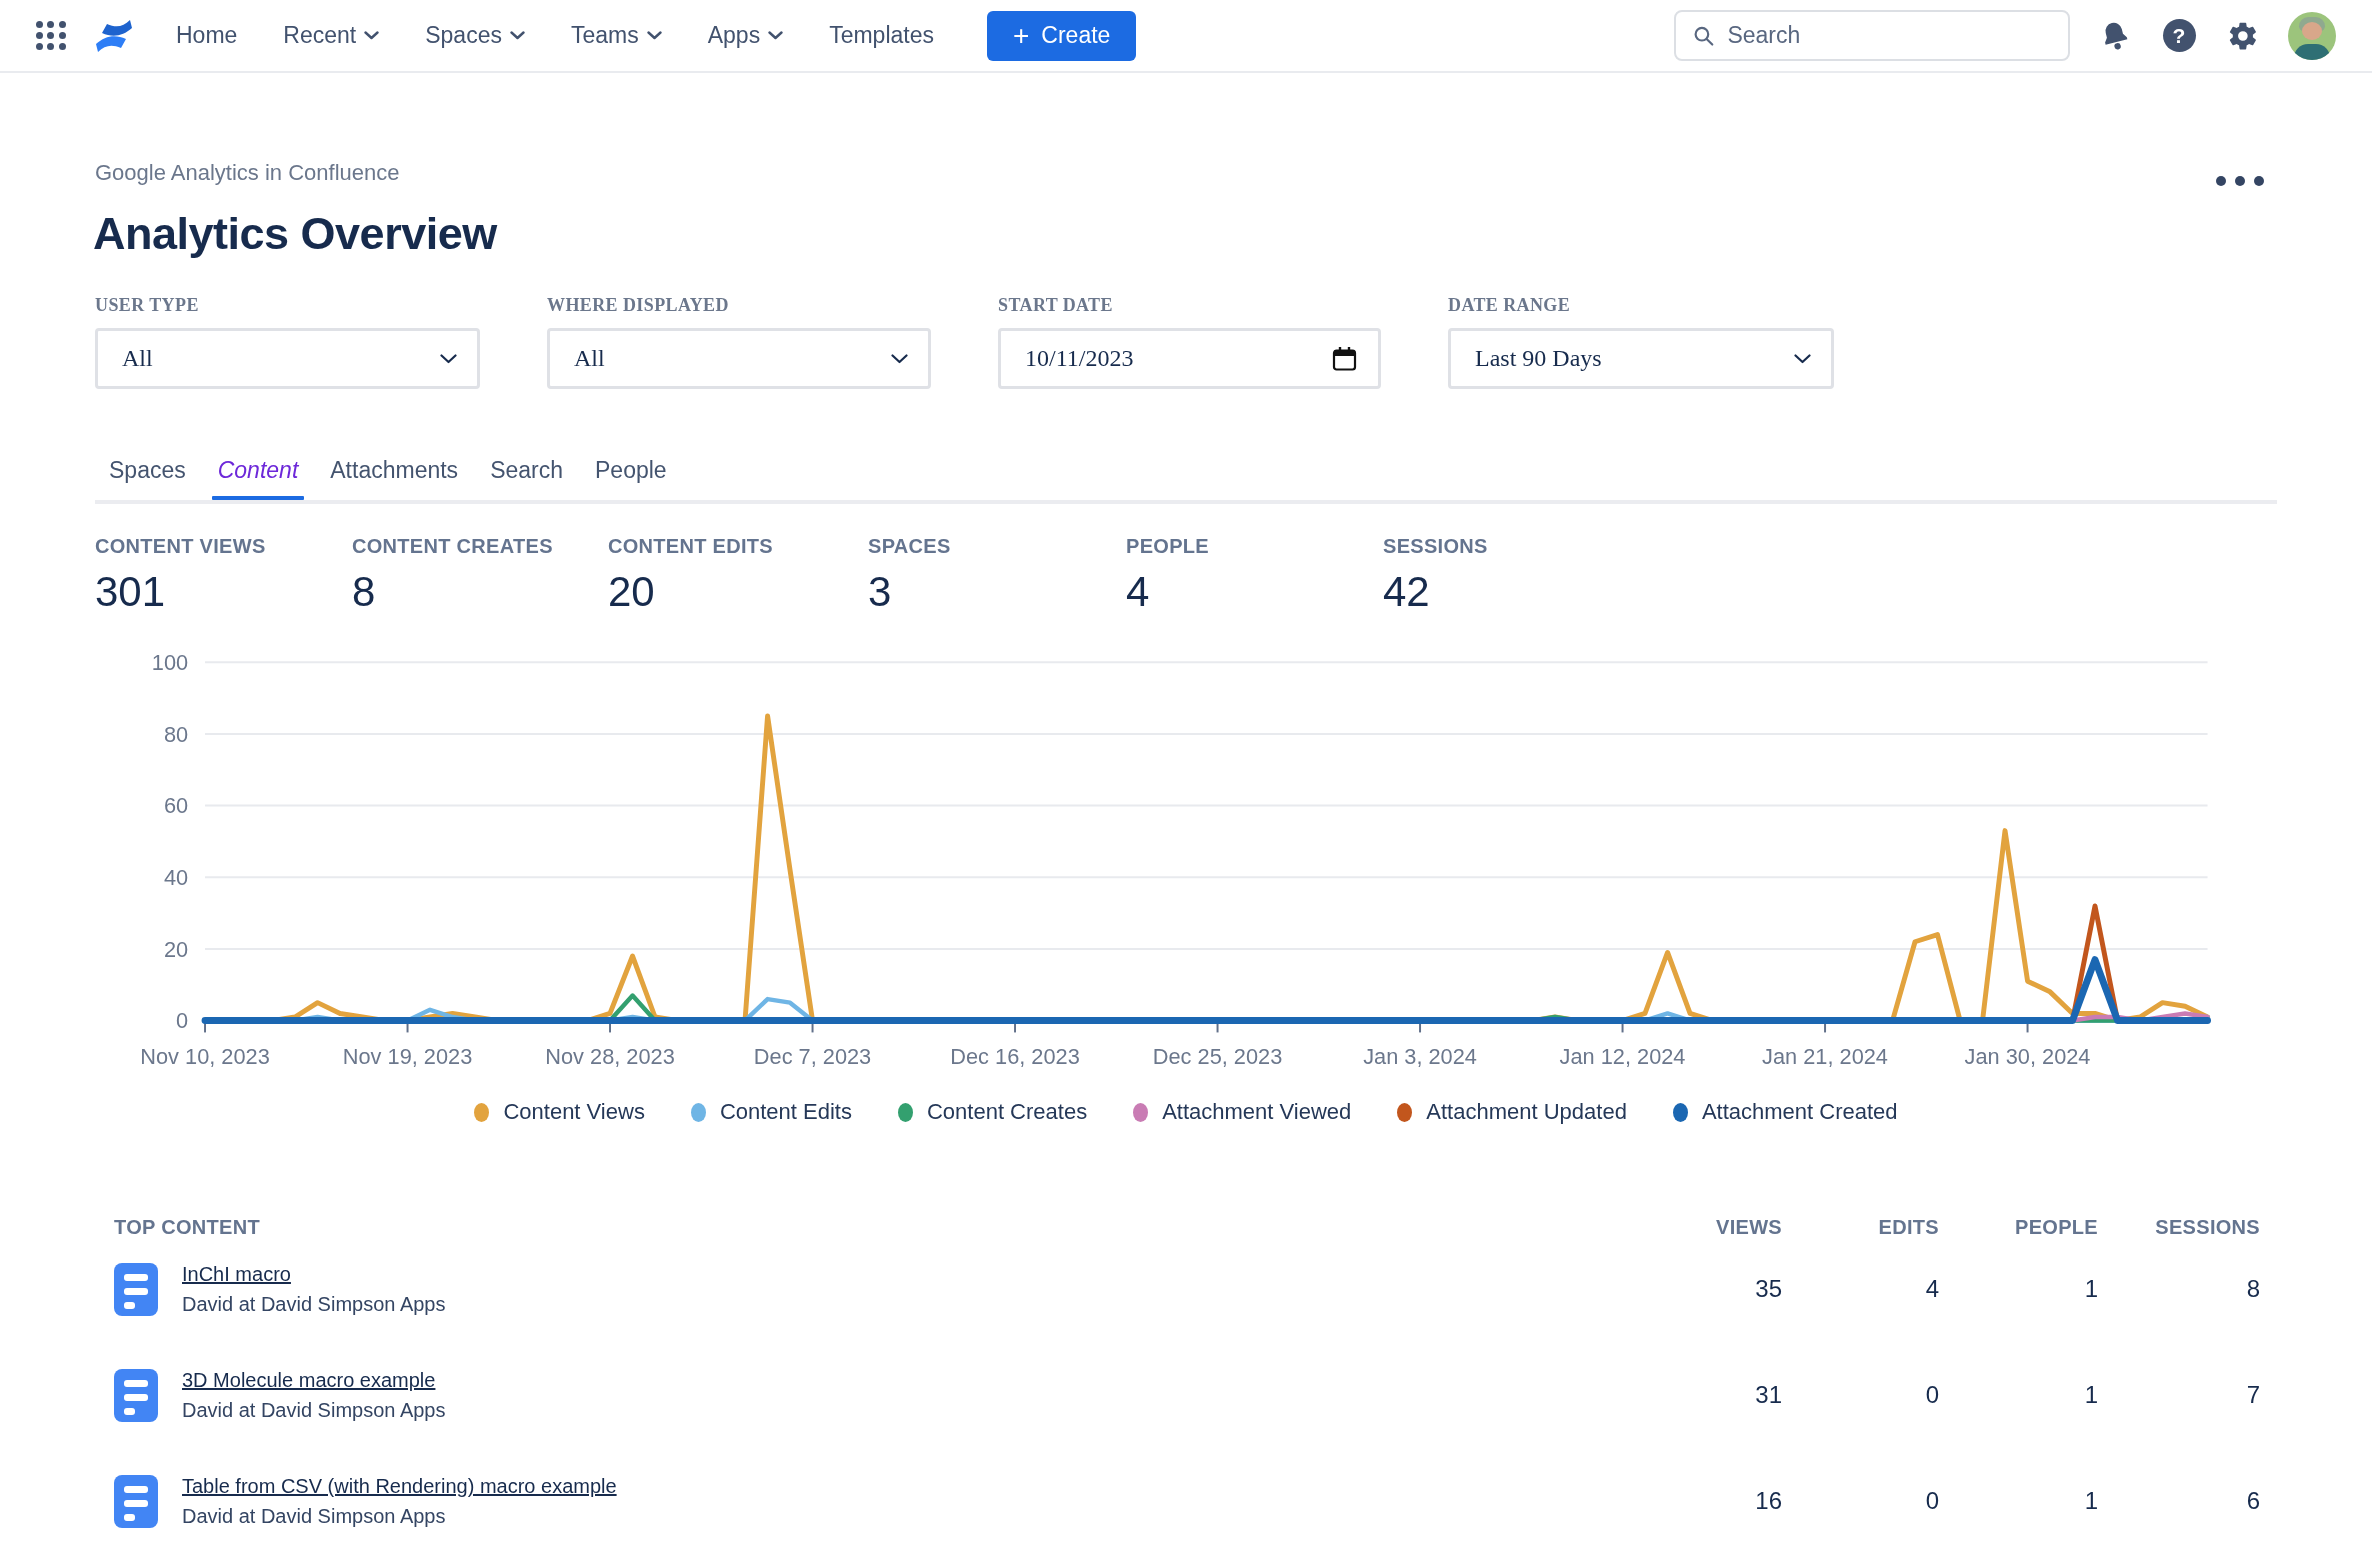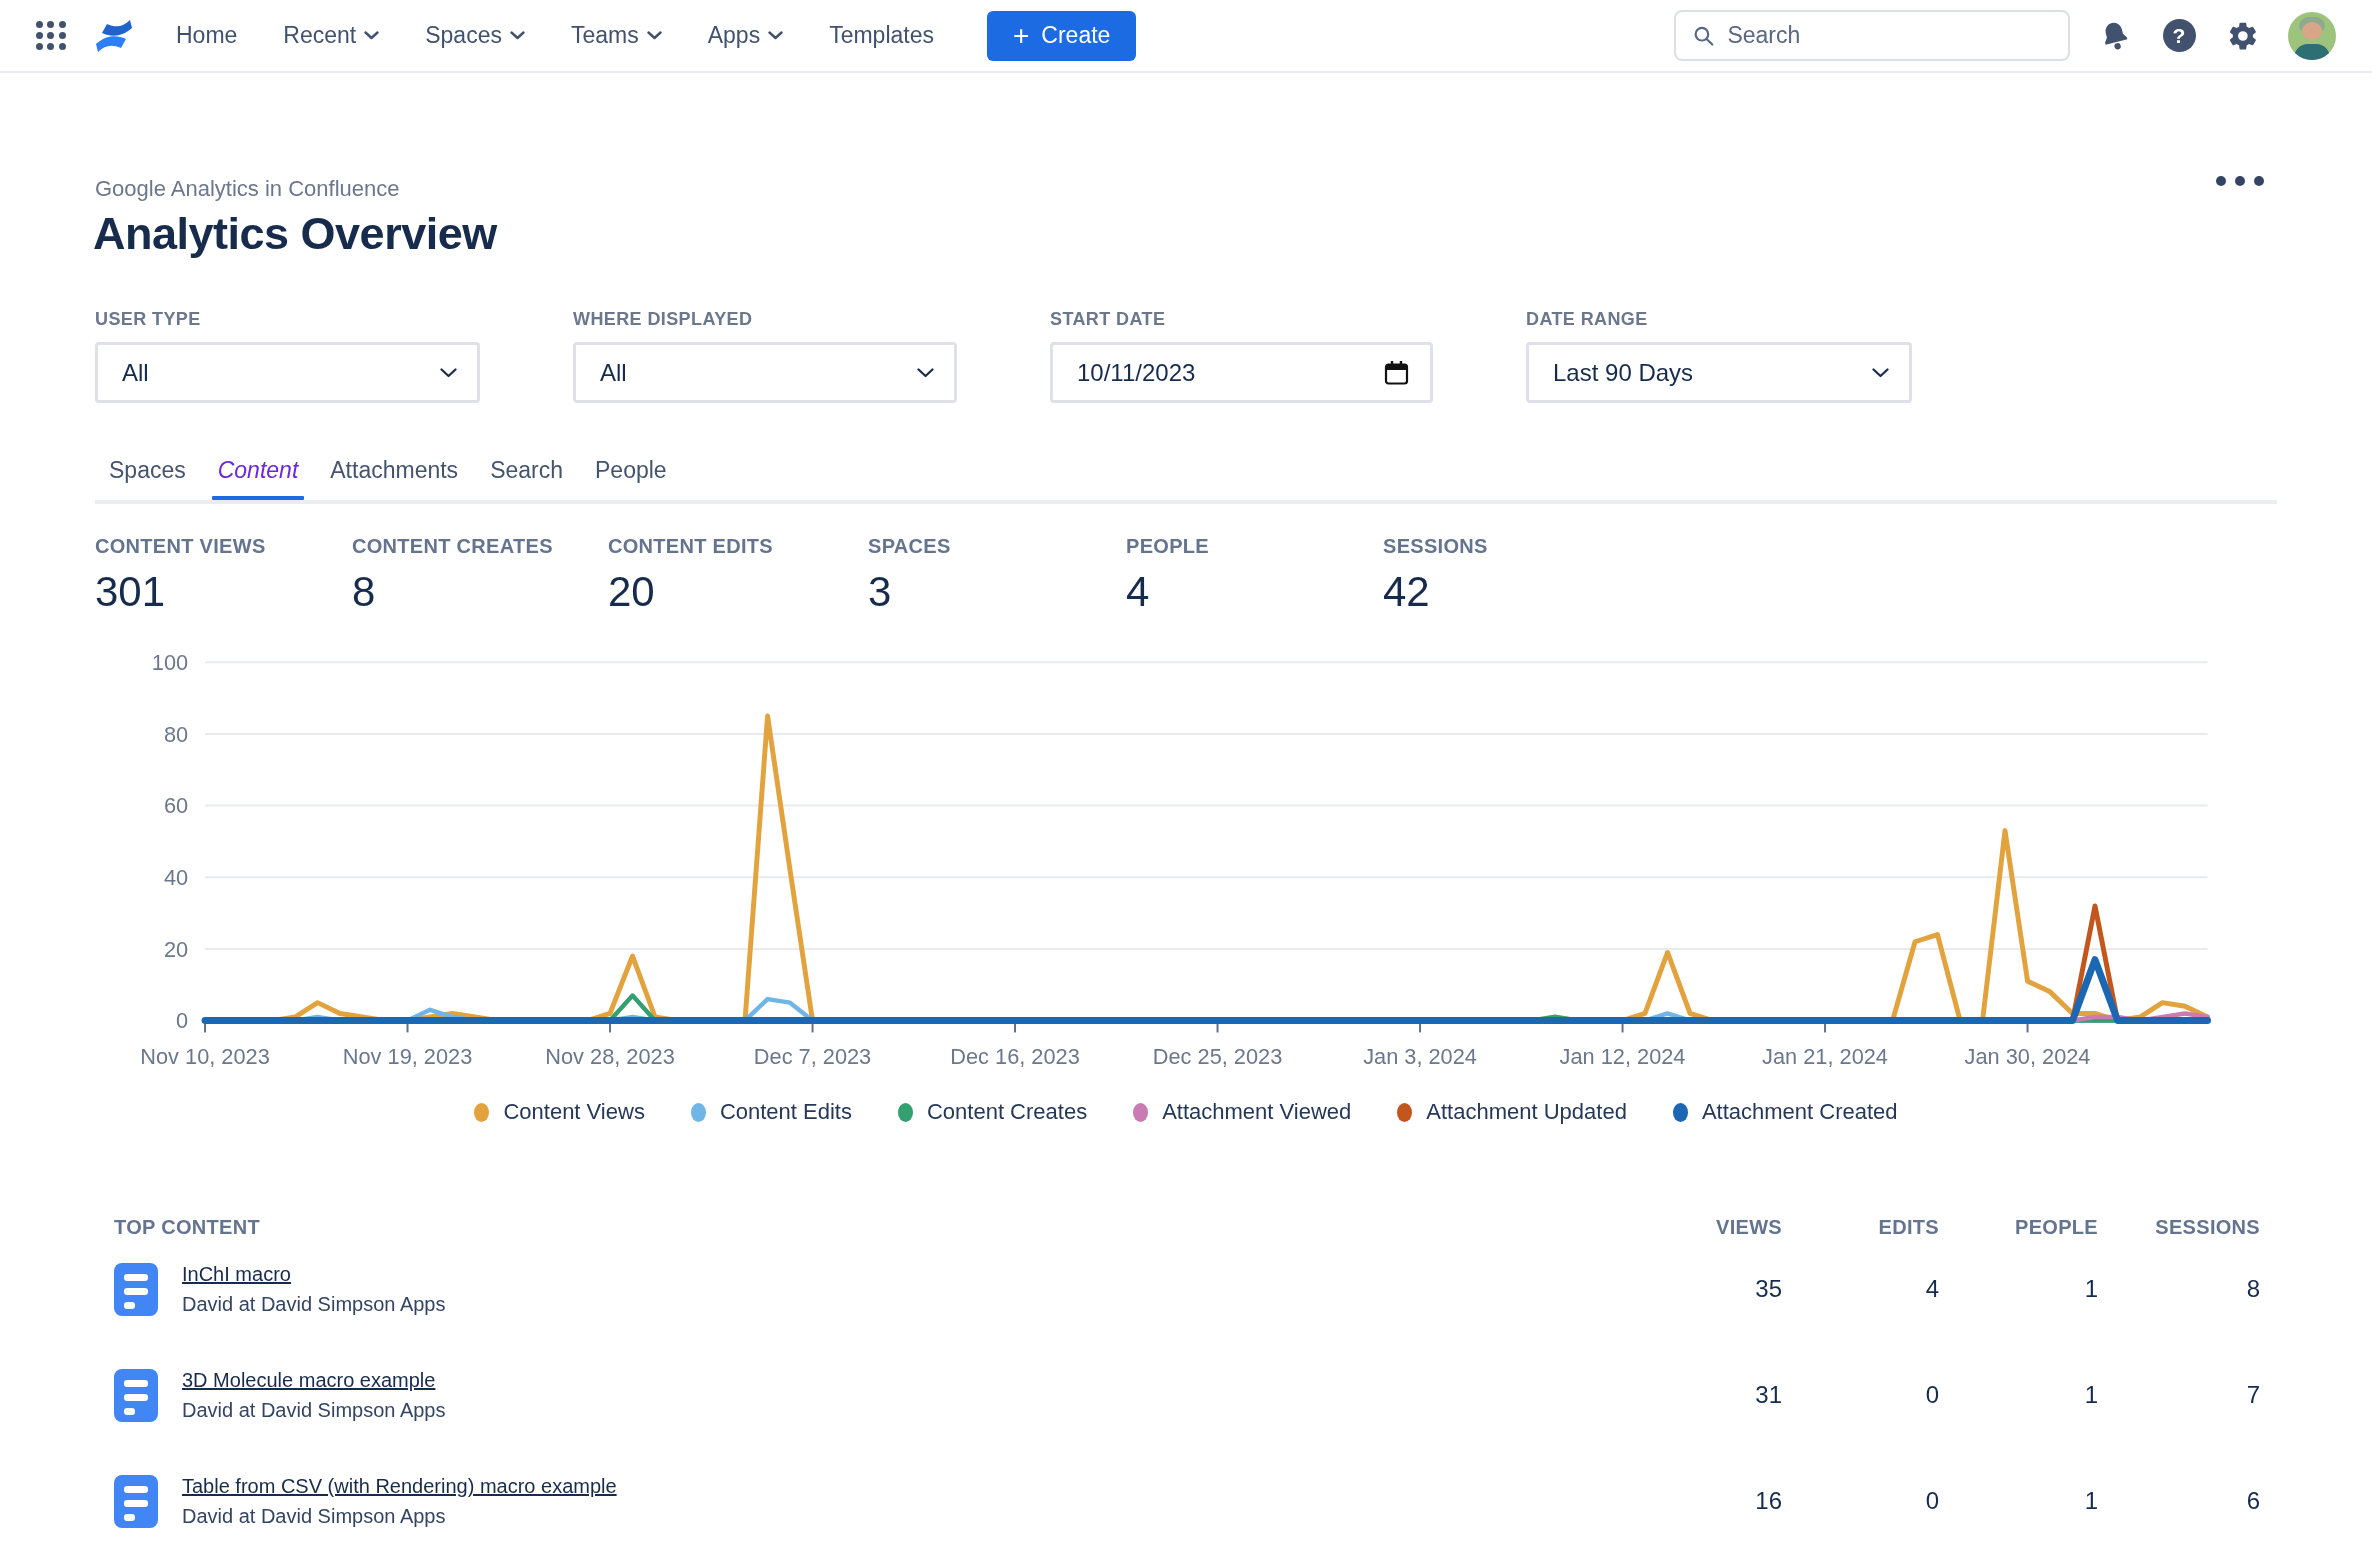--- a/index.html
+++ b/index.html
@@ -37,29 +37,29 @@
   .avatar { width:48px; height:48px; border-radius:50%; background:#9CC47C; position:relative;
     overflow:hidden; cursor:pointer; }
   .avatar .hair { position:absolute; top:5px; left:11px; width:26px; height:14px;
     border-radius:12px 12px 6px 6px; background:#8FA98F; }
   .avatar .face { position:absolute; top:10px; left:14px; width:20px; height:18px;
     border-radius:50%; background:#D8A78A; }
   .avatar .body { position:absolute; bottom:-6px; left:6px; width:36px; height:22px;
     border-radius:14px 14px 0 0; background:#2E6F74; }
 
   
-  .breadcrumb { position:absolute; left:95px; top:176px; font-size:22px; color:#6B778C;
+  .breadcrumb { position:absolute; left:95px; top:160px; font-size:22px; color:#6B778C;
     cursor:pointer; }
   .more-dots { position:absolute; left:2216px; top:176px; display:flex; gap:9px; cursor:pointer; }
   .more-dots i { width:10px; height:10px; border-radius:50%; background:#344563; }
   .page-title { position:absolute; left:93px; top:208px; font-size:45px; font-weight:600;
     color:#172B4D; letter-spacing:-0.5px; }
 
   
-  .filters { position:absolute; left:95px; top:309px; display:flex; gap:93px; }
+  .filters { position:absolute; left:95px; top:295px; display:flex; gap:67px;font-family:Liberation Serif, serif; }
   .filter .flabel { font-size:18px; font-weight:700; color:#6B778C; letter-spacing:0.4px;
     margin-bottom:12px; }
   .ffield { height:61px; border:3px solid #DFE1E6; border-radius:4px; display:flex;
     align-items:center; padding:0 20px 0 24px; font-size:24px; color:#172B4D;
     background:#fff; cursor:pointer; }
   .ffield .fval { flex:1; }
   .w1 { width:385px; } .w2 { width:384px; } .w3 { width:383px; }
   .w4 { width:383px; } .w5 { width:386px; }
 
   

